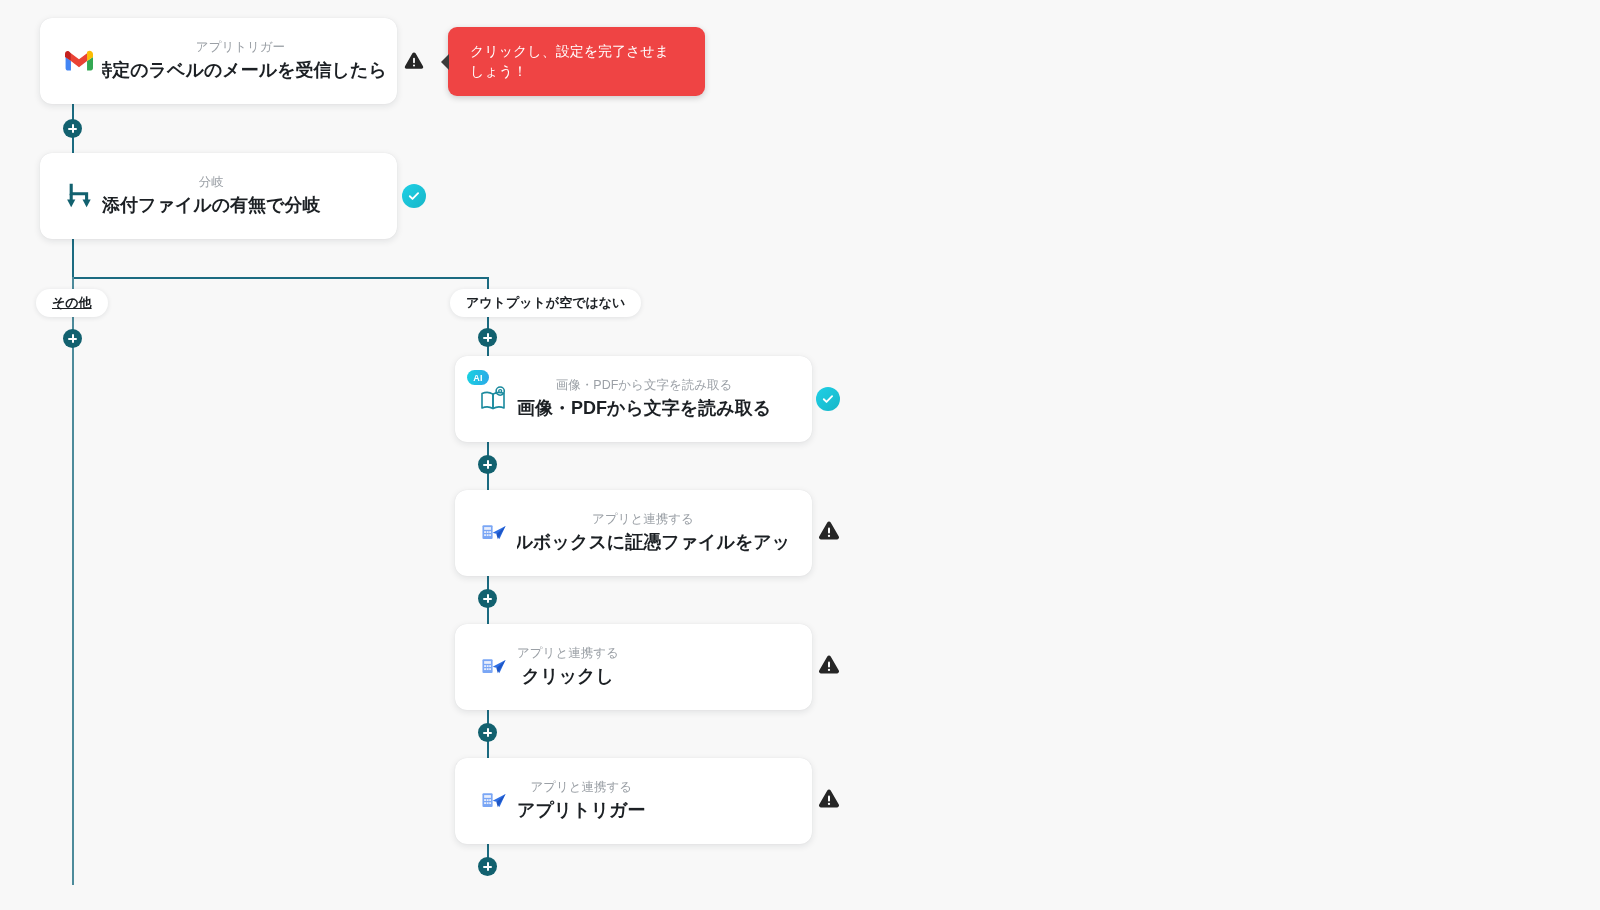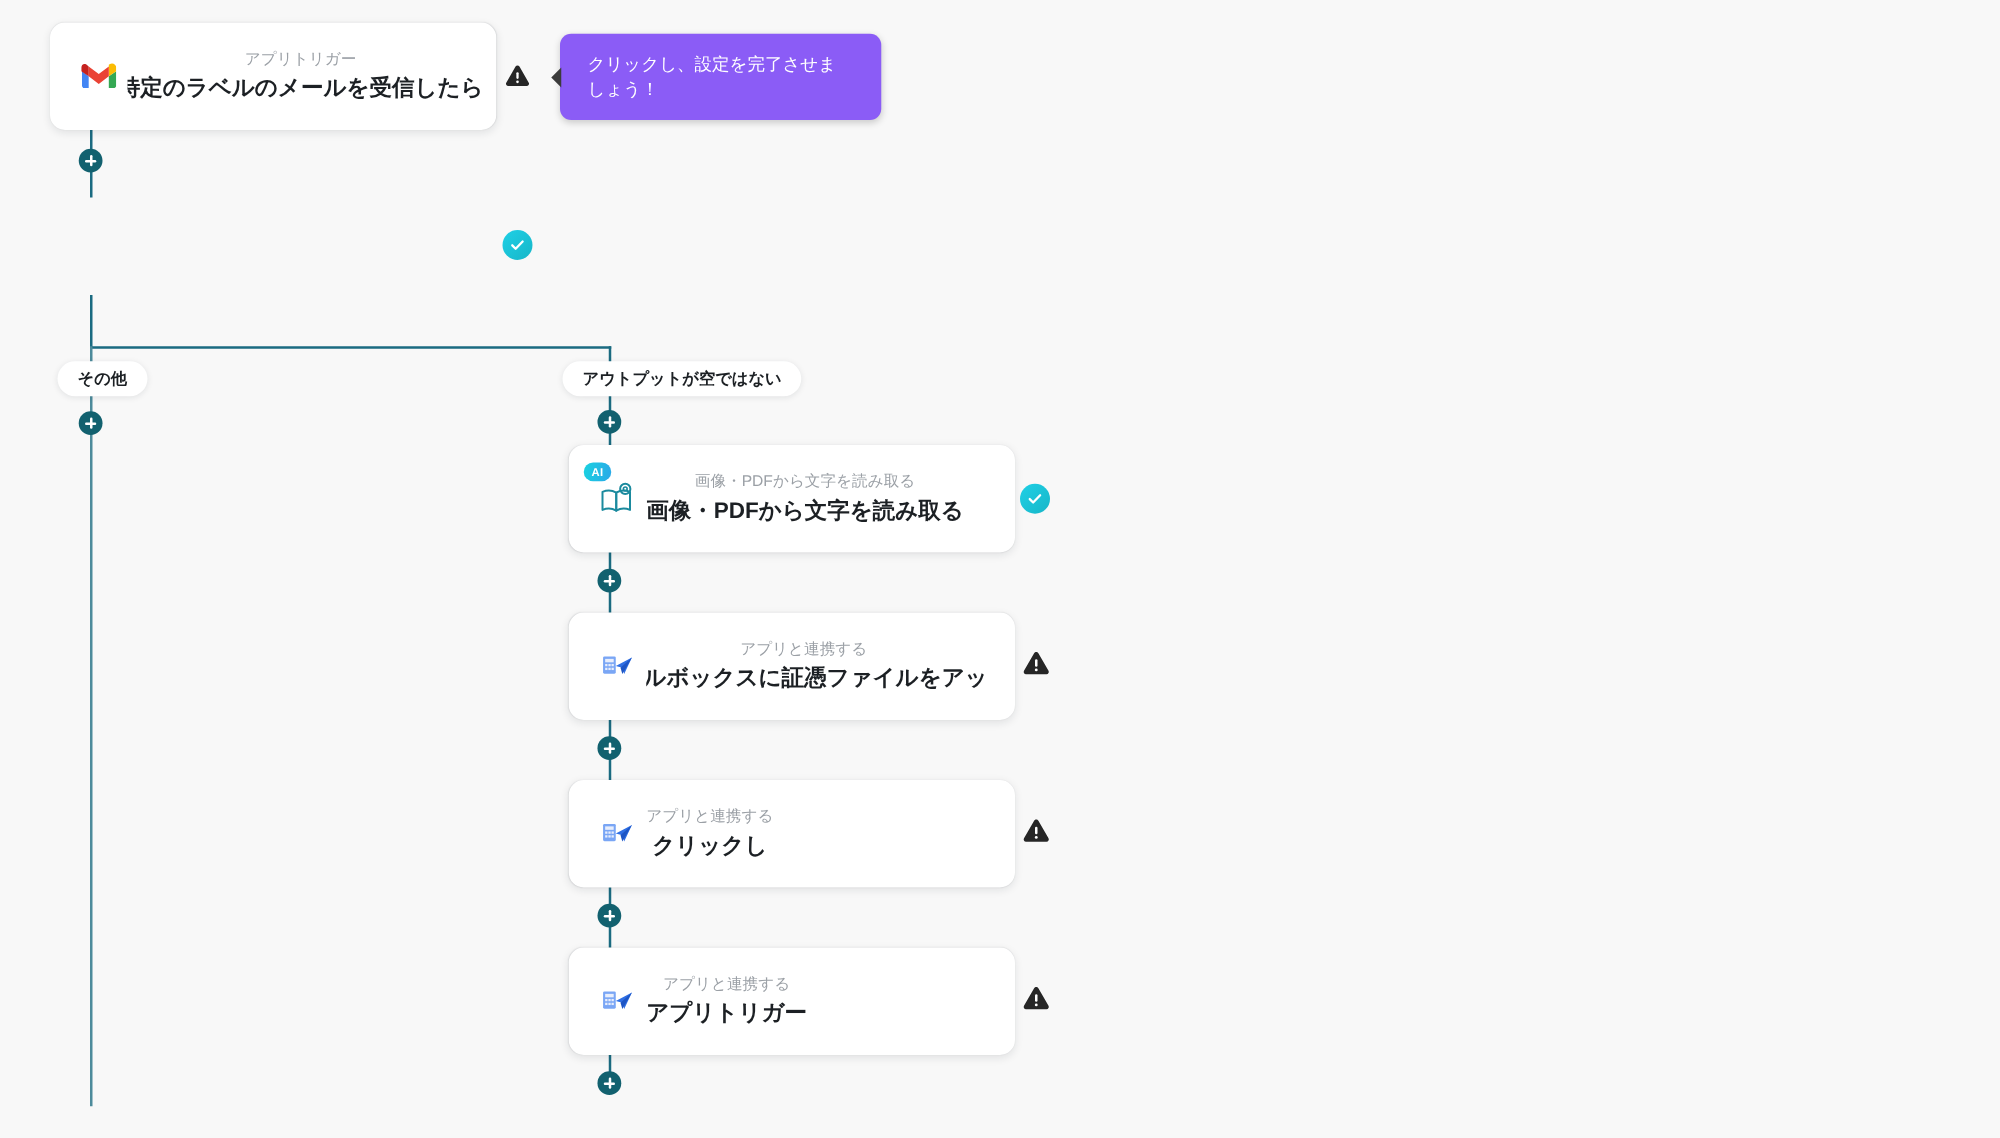--- a/index.html
+++ b/index.html
@@ -133,21 +133,21 @@
     cursor: pointer;
   }
   .status.check {
     border-radius: 50%;
     background: linear-gradient(135deg, #1fd0e6 0%, #17b6c8 100%);
   }
 
   
   .tooltip {
     position: absolute;
-    background: #8b5cf6;
+    background: #ef4444;
     color: #ffffff;
     border-radius: 9px;
     font-size: 14px;
     line-height: 1.4;
     padding: 13px 22px;
     display: flex;
     align-items: center;
     z-index: 9;
     box-shadow: 0 2px 6px rgba(0,0,0,0.18);
   }
@@ -227,28 +227,42 @@
       <circle cx="12" cy="16.9" r="1.15" fill="#ffffff"></circle>
     </svg>
   </div>
 
   <div class="tooltip" style="left:448px; top:27px; width:257px; height:69px;">
     <span>クリックし、設定を完了させましょう！</span>
   </div>
 
   <button class="plus-btn" style="left:63px; top:119px;"></button>
 
+  <div class="card" style="left:40px; top:153px; width:357px; height:86px;">
+    <div class="card-icon">
+      <svg width="28" height="27" viewBox="0 0 28 27">
+        <path d="M6.2 2.2v8.6h15.4v6.3" stroke="#12616f" stroke-width="3.1" fill="none" stroke-linecap="square"></path>
+        <path d="M6.2 10.8v6.3" stroke="#12616f" stroke-width="3.1" fill="none"></path>
+        <path d="M2.1 16.4h8.2L6.2 24.3z" fill="#12616f"></path>
+        <path d="M17.5 16.4h8.2l-4.1 7.9z" fill="#12616f"></path>
+      </svg>
+    </div>
+    <div class="card-text">
+      <div class="card-sub">分岐</div>
+      <div class="card-title">添付ファイルの有無で分岐</div>
+    </div>
+  </div>
 
   <div class="status check" style="left:402px; top:184px;">
     <svg width="14" height="14" viewBox="0 0 16 16">
       <path d="M3.2 8.3l3.1 3.1 6.4-6.6" stroke="#ffffff" stroke-width="2.1" fill="none" stroke-linecap="round" stroke-linejoin="round"></path>
     </svg>
   </div>
 
-  <div class="branch-label" style="left:46px; top:289px;">
+  <div class="branch-label" style="left:36px; top:289px;text-decoration:underline;">
     <span>その他</span>
   </div>
 
   <div class="branch-label" style="left:450px; top:289px;text-align:right;">
     <span>アウトプットが空ではない</span>
   </div>
 
   <button class="plus-btn" style="left:63px; top:329px;"></button>
 
   <button class="plus-btn" style="left:478px; top:328px;"></button>

